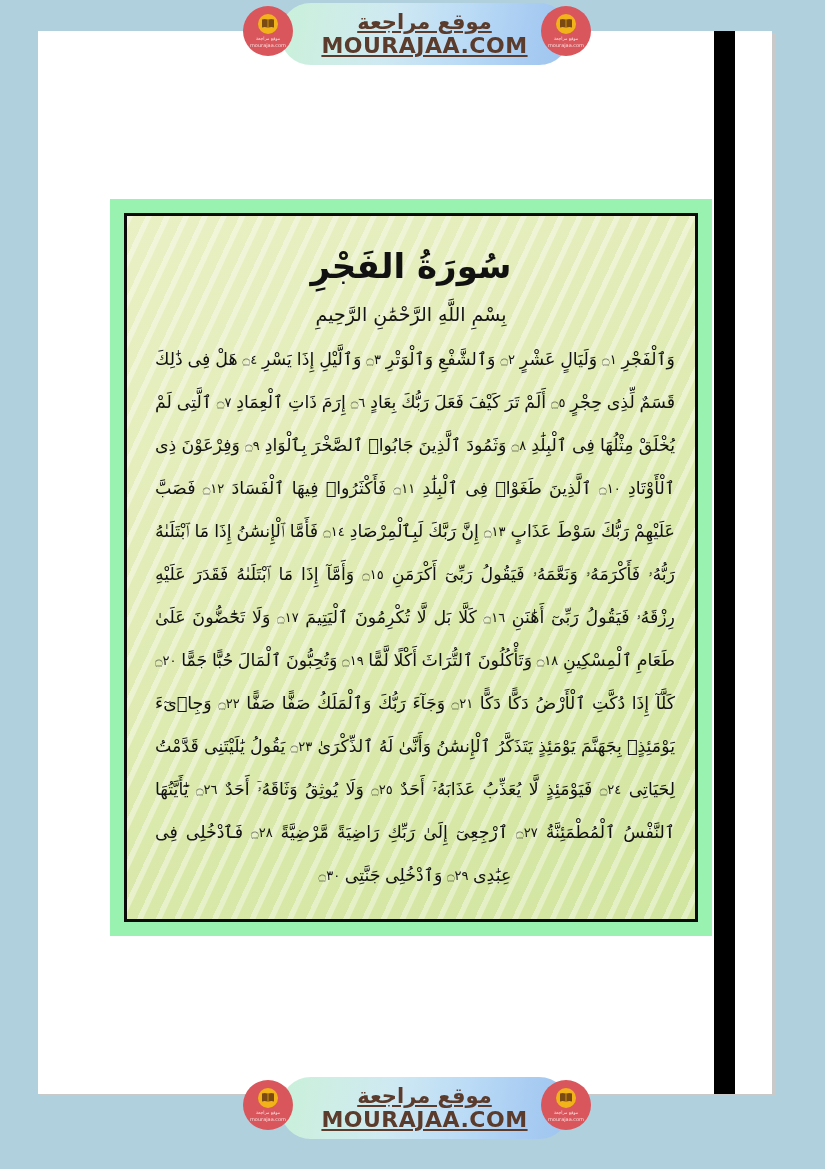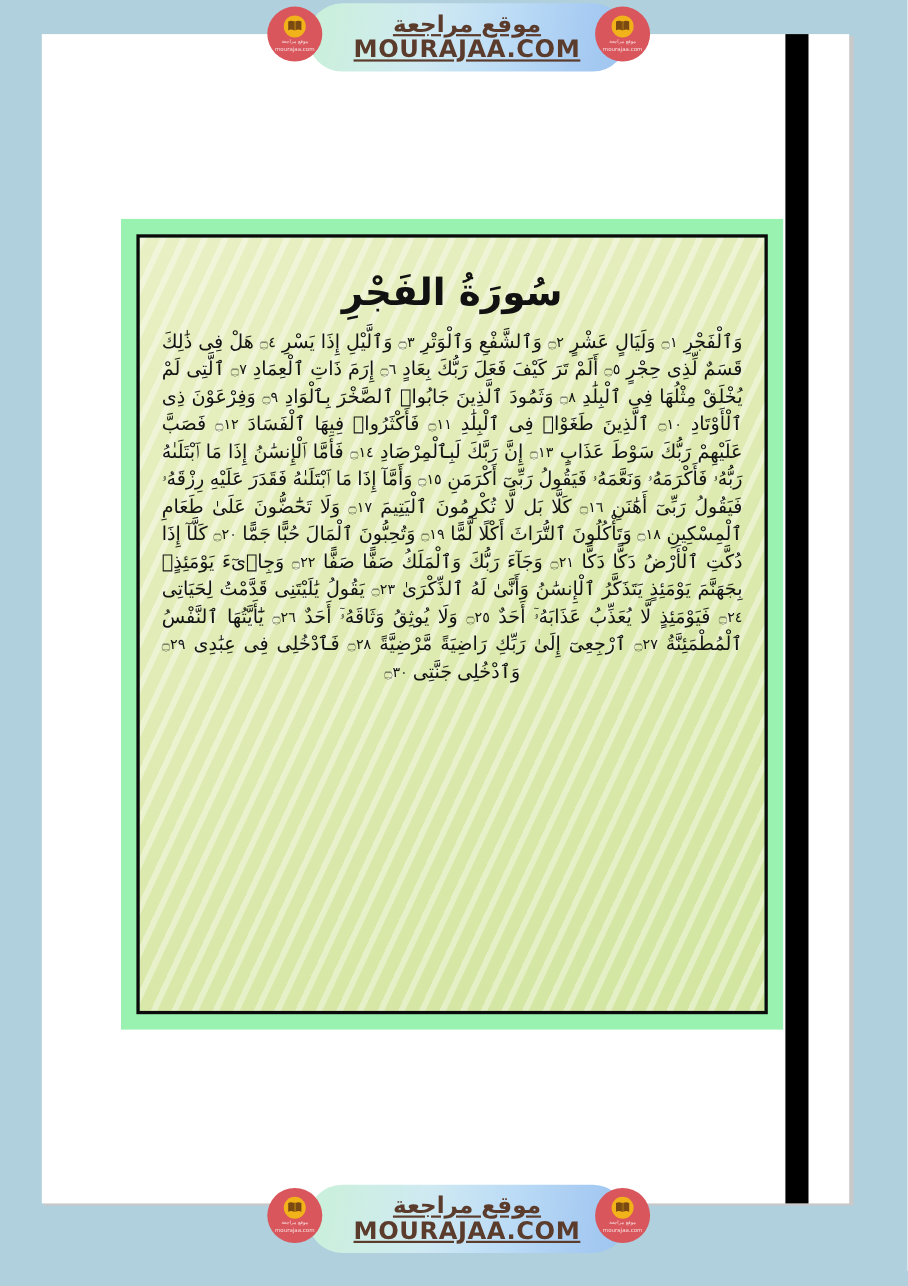--- a/index.html
+++ b/index.html
@@ -183,25 +183,26 @@
     line-height: 1.2;
     letter-spacing: -2px;
   }
 
   .ayat-body {
     margin-top: 12px;
     direction: rtl;
     text-align: justify;
     text-align-last: center;
     font-size: 17.4px;
-    line-height: 24px;
+    line-height: 42px;
     color: #121212;
     word-spacing: -1px;
     letter-spacing: -0.5px;
     padding: 0 2px;
+    margin-left: 8px;
   }
   .ayat-body .ayah-num {
     font-size: 13px;
     vertical-align: 1px;
     letter-spacing: 0;
   }
 </style>
 </head>
 <body>
 
@@ -242,20 +243,21 @@
       <span>موقع مراجعة</span><br>
       <span class="lat">mourajaa.com</span>
     </span>
   </div>
 </div>
 
 <div class="quran-frame">
   <div class="quran-border">
 
     <div class="surah-title">سُورَةُ الفَجْرِ</div>
+    <div class="basmalah">بِسْمِ اللَّهِ الرَّحْمَٰنِ الرَّحِيمِ</div>
 
     <div class="ayat-body"><span>وَٱلْفَجْرِ </span><span class="ayah-num">۝١</span> <span>وَلَيَالٍ عَشْرٍ </span><span class="ayah-num">۝٢</span> <span>وَٱلشَّفْعِ وَٱلْوَتْرِ </span><span class="ayah-num">۝٣</span> <span>وَٱلَّيْلِ إِذَا يَسْرِ </span><span class="ayah-num">۝٤</span> <span>هَلْ فِى ذَٰلِكَ قَسَمٌ لِّذِى حِجْرٍ </span><span class="ayah-num">۝٥</span> <span>أَلَمْ تَرَ كَيْفَ فَعَلَ رَبُّكَ بِعَادٍ </span><span class="ayah-num">۝٦</span> <span>إِرَمَ ذَاتِ ٱلْعِمَادِ </span><span class="ayah-num">۝٧</span> <span>ٱلَّتِى لَمْ يُخْلَقْ مِثْلُهَا فِى ٱلْبِلَٰدِ </span><span class="ayah-num">۝٨</span> <span>وَثَمُودَ ٱلَّذِينَ جَابُوا۟ ٱلصَّخْرَ بِٱلْوَادِ </span><span class="ayah-num">۝٩</span> <span>وَفِرْعَوْنَ ذِى ٱلْأَوْتَادِ </span><span class="ayah-num">۝١٠</span> <span>ٱلَّذِينَ طَغَوْا۟ فِى ٱلْبِلَٰدِ </span><span class="ayah-num">۝١١</span> <span>فَأَكْثَرُوا۟ فِيهَا ٱلْفَسَادَ </span><span class="ayah-num">۝١٢</span> <span>فَصَبَّ عَلَيْهِمْ رَبُّكَ سَوْطَ عَذَابٍ </span><span class="ayah-num">۝١٣</span> <span>إِنَّ رَبَّكَ لَبِٱلْمِرْصَادِ </span><span class="ayah-num">۝١٤</span> <span>فَأَمَّا ٱلْإِنسَٰنُ إِذَا مَا ٱبْتَلَىٰهُ رَبُّهُۥ فَأَكْرَمَهُۥ وَنَعَّمَهُۥ فَيَقُولُ رَبِّىٓ أَكْرَمَنِ </span><span class="ayah-num">۝١٥</span> <span>وَأَمَّآ إِذَا مَا ٱبْتَلَىٰهُ فَقَدَرَ عَلَيْهِ رِزْقَهُۥ فَيَقُولُ رَبِّىٓ أَهَٰنَنِ </span><span class="ayah-num">۝١٦</span> <span>كَلَّا بَل لَّا تُكْرِمُونَ ٱلْيَتِيمَ </span><span class="ayah-num">۝١٧</span> <span>وَلَا تَحَٰٓضُّونَ عَلَىٰ طَعَامِ ٱلْمِسْكِينِ </span><span class="ayah-num">۝١٨</span> <span>وَتَأْكُلُونَ ٱلتُّرَاثَ أَكْلًا لَّمًّا </span><span class="ayah-num">۝١٩</span> <span>وَتُحِبُّونَ ٱلْمَالَ حُبًّا جَمًّا </span><span class="ayah-num">۝٢٠</span> <span>كَلَّآ إِذَا دُكَّتِ ٱلْأَرْضُ دَكًّا دَكًّا </span><span class="ayah-num">۝٢١</span> <span>وَجَآءَ رَبُّكَ وَٱلْمَلَكُ صَفًّا صَفًّا </span><span class="ayah-num">۝٢٢</span> <span>وَجِا۟ىٓءَ يَوْمَئِذٍۭ بِجَهَنَّمَ يَوْمَئِذٍ يَتَذَكَّرُ ٱلْإِنسَٰنُ وَأَنَّىٰ لَهُ ٱلذِّكْرَىٰ </span><span class="ayah-num">۝٢٣</span> <span>يَقُولُ يَٰلَيْتَنِى قَدَّمْتُ لِحَيَاتِى </span><span class="ayah-num">۝٢٤</span> <span>فَيَوْمَئِذٍ لَّا يُعَذِّبُ عَذَابَهُۥٓ أَحَدٌ </span><span class="ayah-num">۝٢٥</span> <span>وَلَا يُوثِقُ وَثَاقَهُۥٓ أَحَدٌ </span><span class="ayah-num">۝٢٦</span> <span>يَٰٓأَيَّتُهَا ٱلنَّفْسُ ٱلْمُطْمَئِنَّةُ </span><span class="ayah-num">۝٢٧</span> <span>ٱرْجِعِىٓ إِلَىٰ رَبِّكِ رَاضِيَةً مَّرْضِيَّةً </span><span class="ayah-num">۝٢٨</span> <span>فَٱدْخُلِى فِى عِبَٰدِى </span><span class="ayah-num">۝٢٩</span> <span>وَٱدْخُلِى جَنَّتِى </span><span class="ayah-num">۝٣٠</span></div>
 
   </div>
 </div>
 
 <div class="banner footer">
 
   <div class="logo-badge left">
     <span class="logo-mark">

